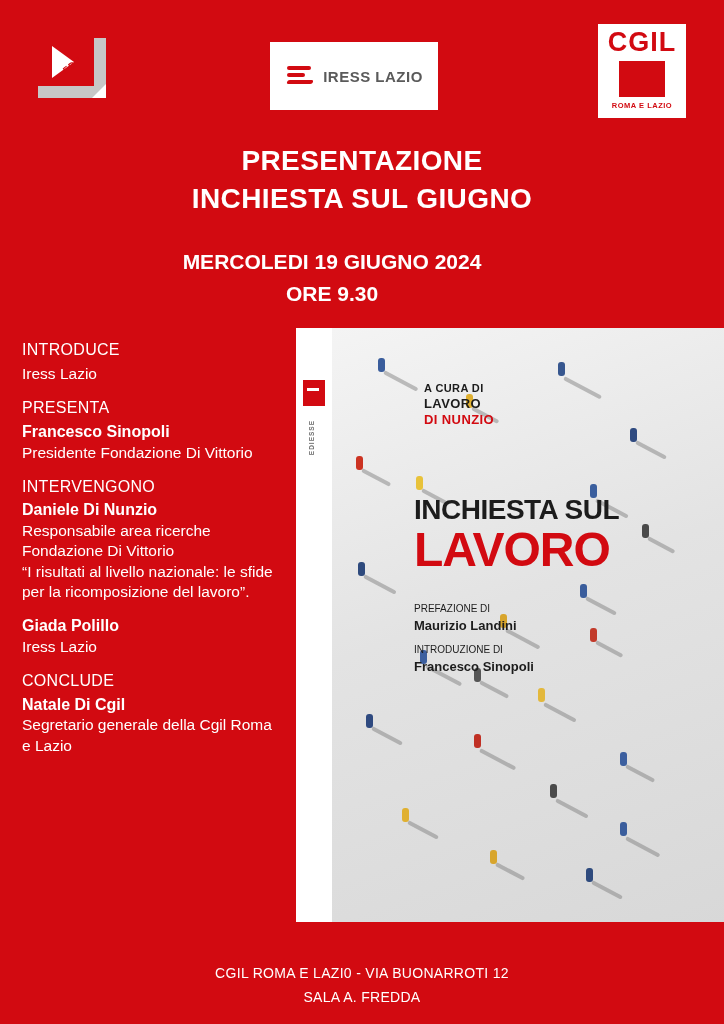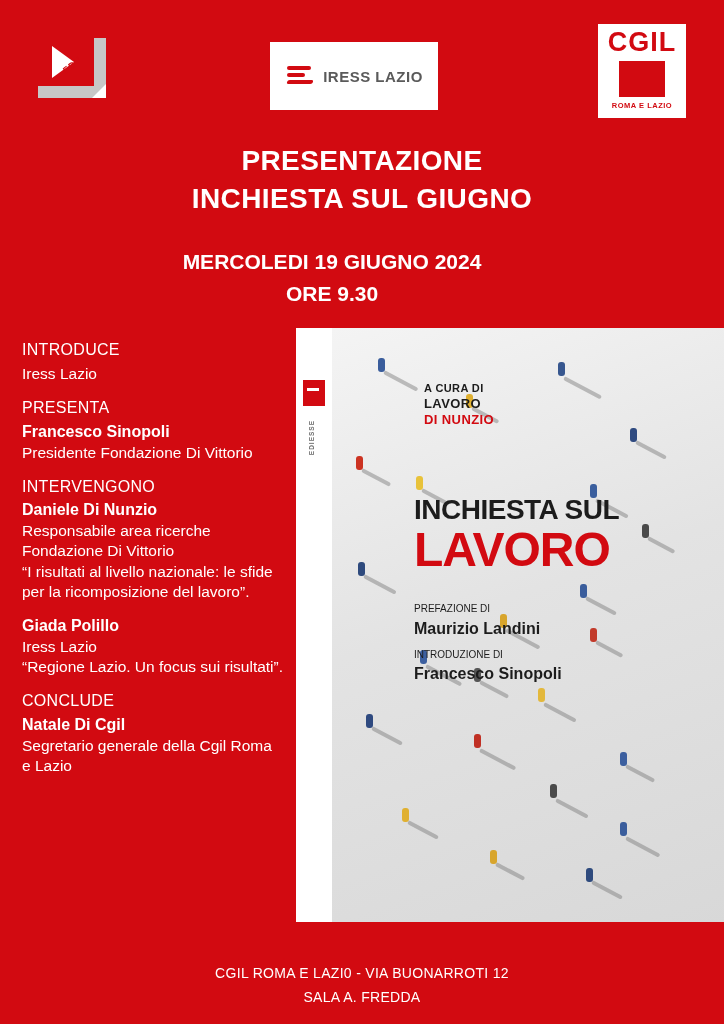--- a/index.html
+++ b/index.html
@@ -277,21 +277,21 @@
     letter-spacing: 0.2px;
   }
   .cover-credits {
     position: absolute;
     left: 118px;
     top: 274px;
     color: #1c1c1c;
     font-size: 10px;
     line-height: 1.45;
   }
-  .cover-credits .b { font-weight: bold; font-size: 16px; }
+  .cover-credits .b { font-weight: bold; font-size: 13px; }
   .cover-credits .gap { height: 8px; }
 
   
   .fig {
     position: absolute;
     width: 7px;
     height: 14px;
     border-radius: 3px;
   }
   .shadow {
@@ -373,21 +373,20 @@
   <div class="section">
     <div class="sec-head">INTERVENGONO</div>
     <div class="sec-name">Daniele Di Nunzio</div>
     <div class="sec-role">Responsabile area ricerche Fondazione Di Vittorio</div>
     <div class="sec-quote">“I risultati al livello nazionale: le sfide per la ricomposizione del lavoro”.</div>
   </div>
 
   <div class="section">
     <div class="sec-name">Giada Polillo</div>
     <div class="sec-role">Iress Lazio</div>
-    <div class="sec-quote">“Regione Lazio. Un focus sui risultati”.</div>
   </div>
 
   <div class="section">
     <div class="sec-head">CONCLUDE</div>
     <div class="sec-name">Natale Di Cgil</div>
     <div class="sec-role">Segretario generale della Cgil Roma e Lazio</div>
   </div>
 
 </div>
 

